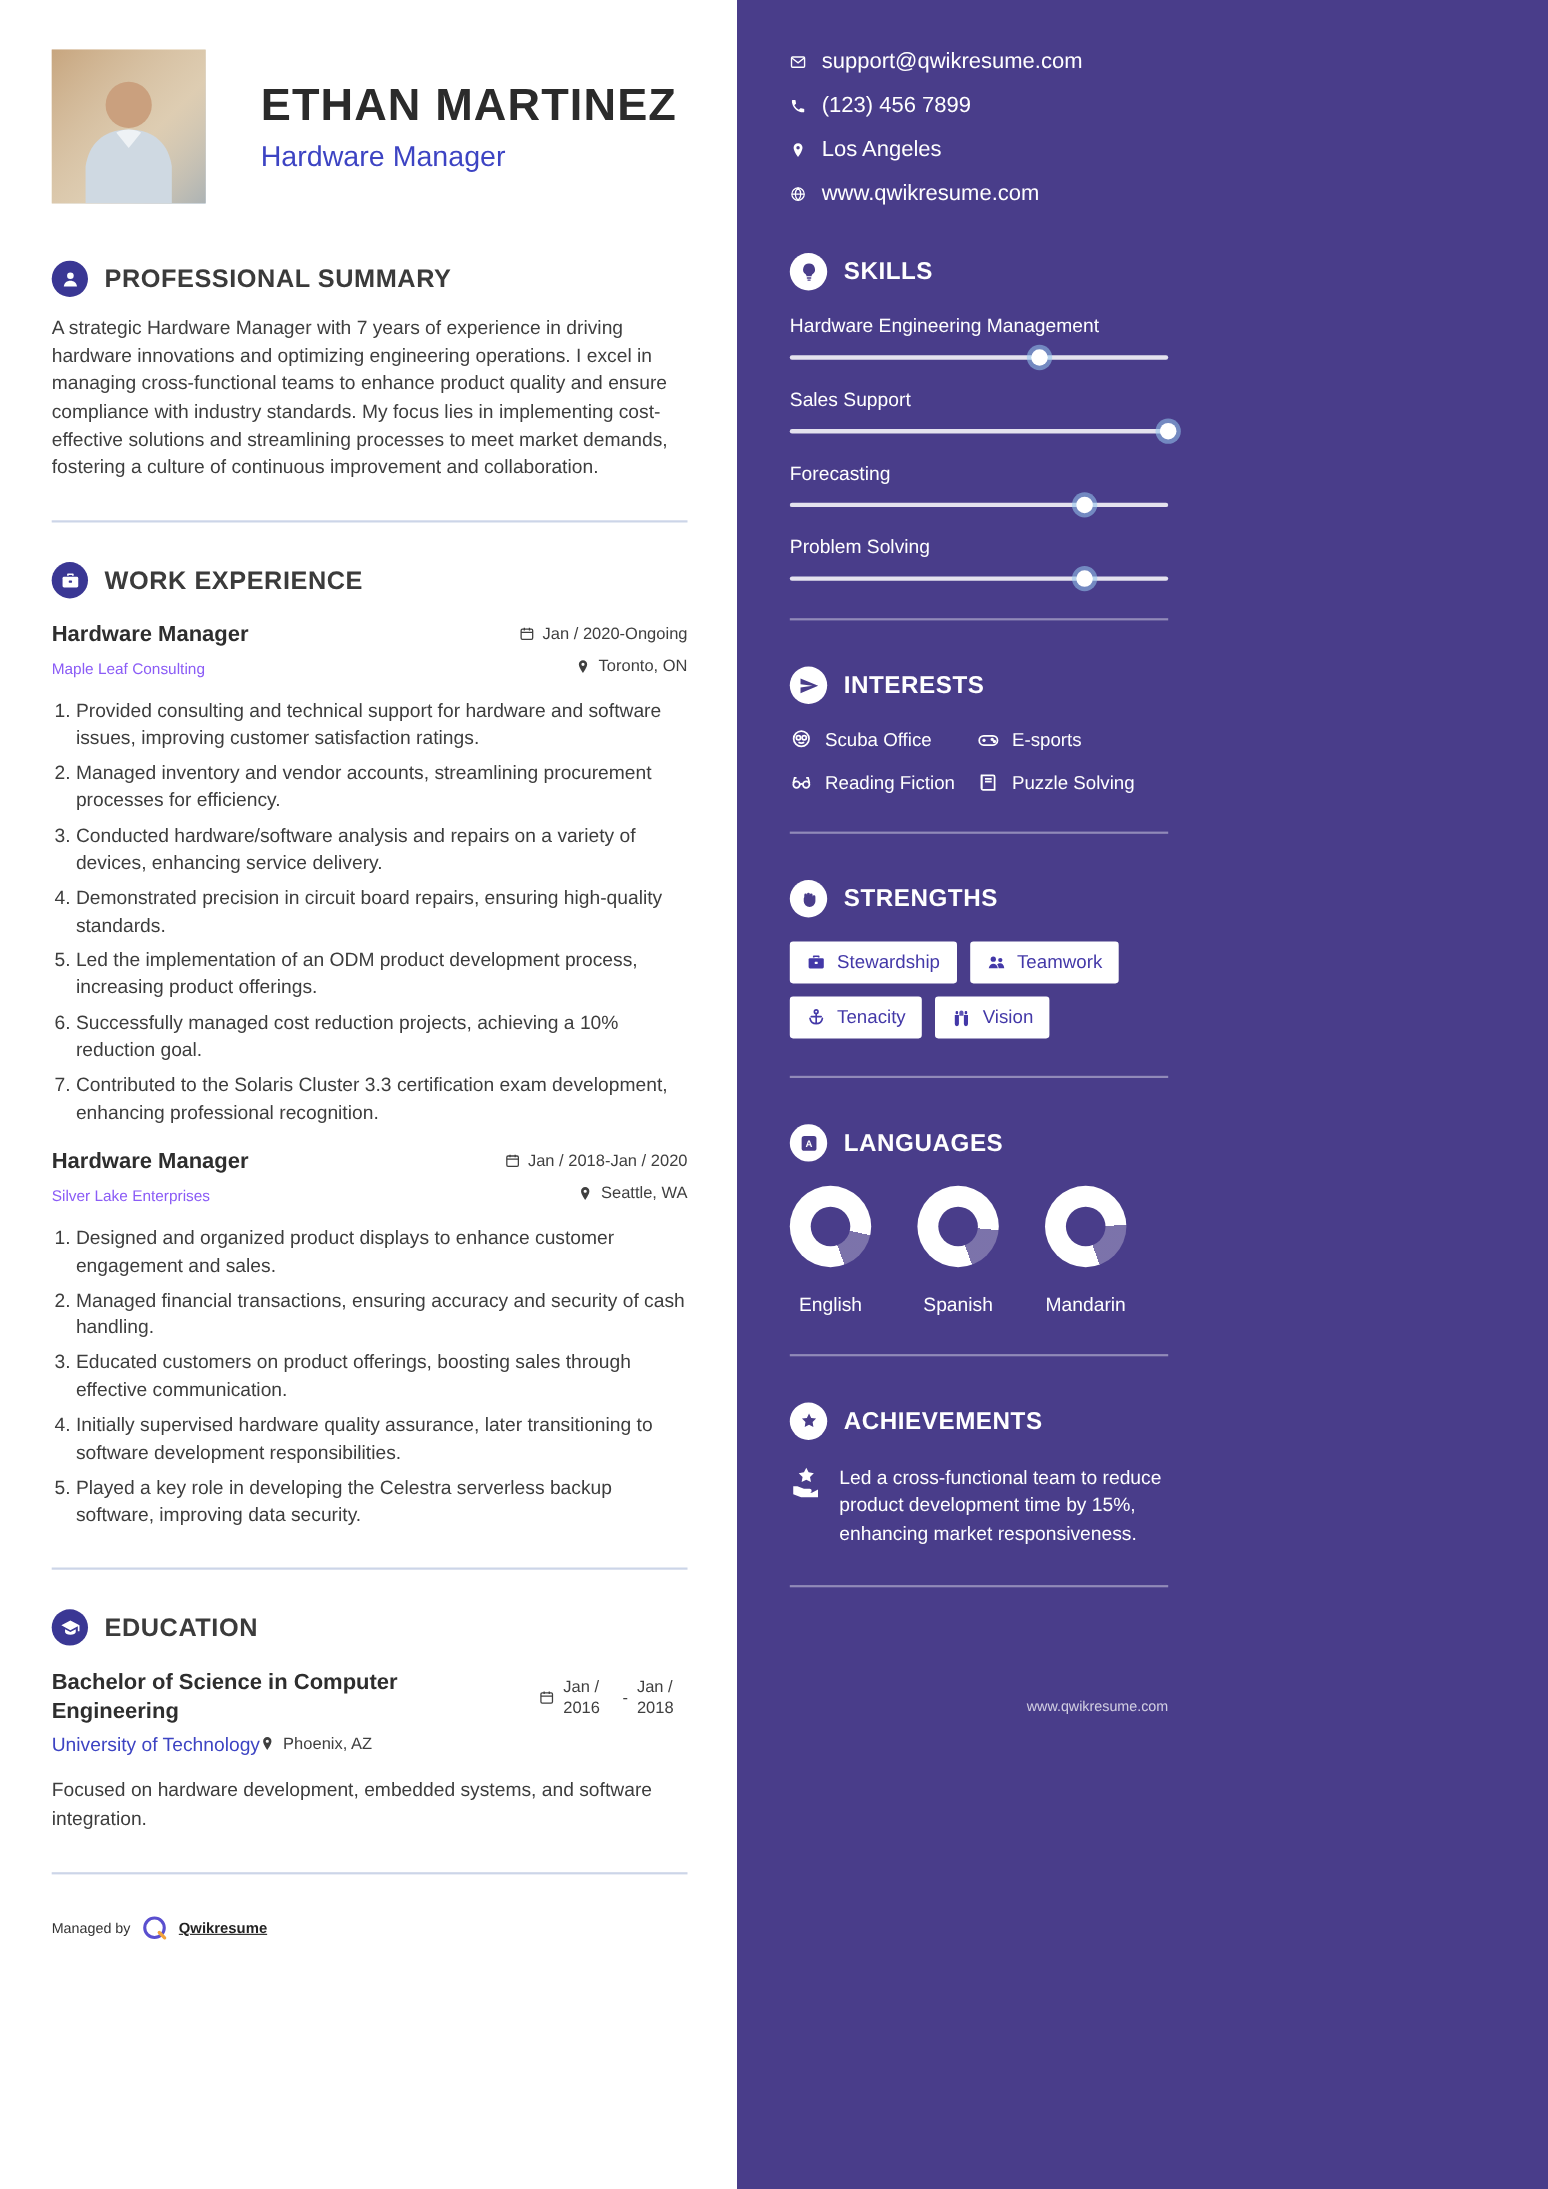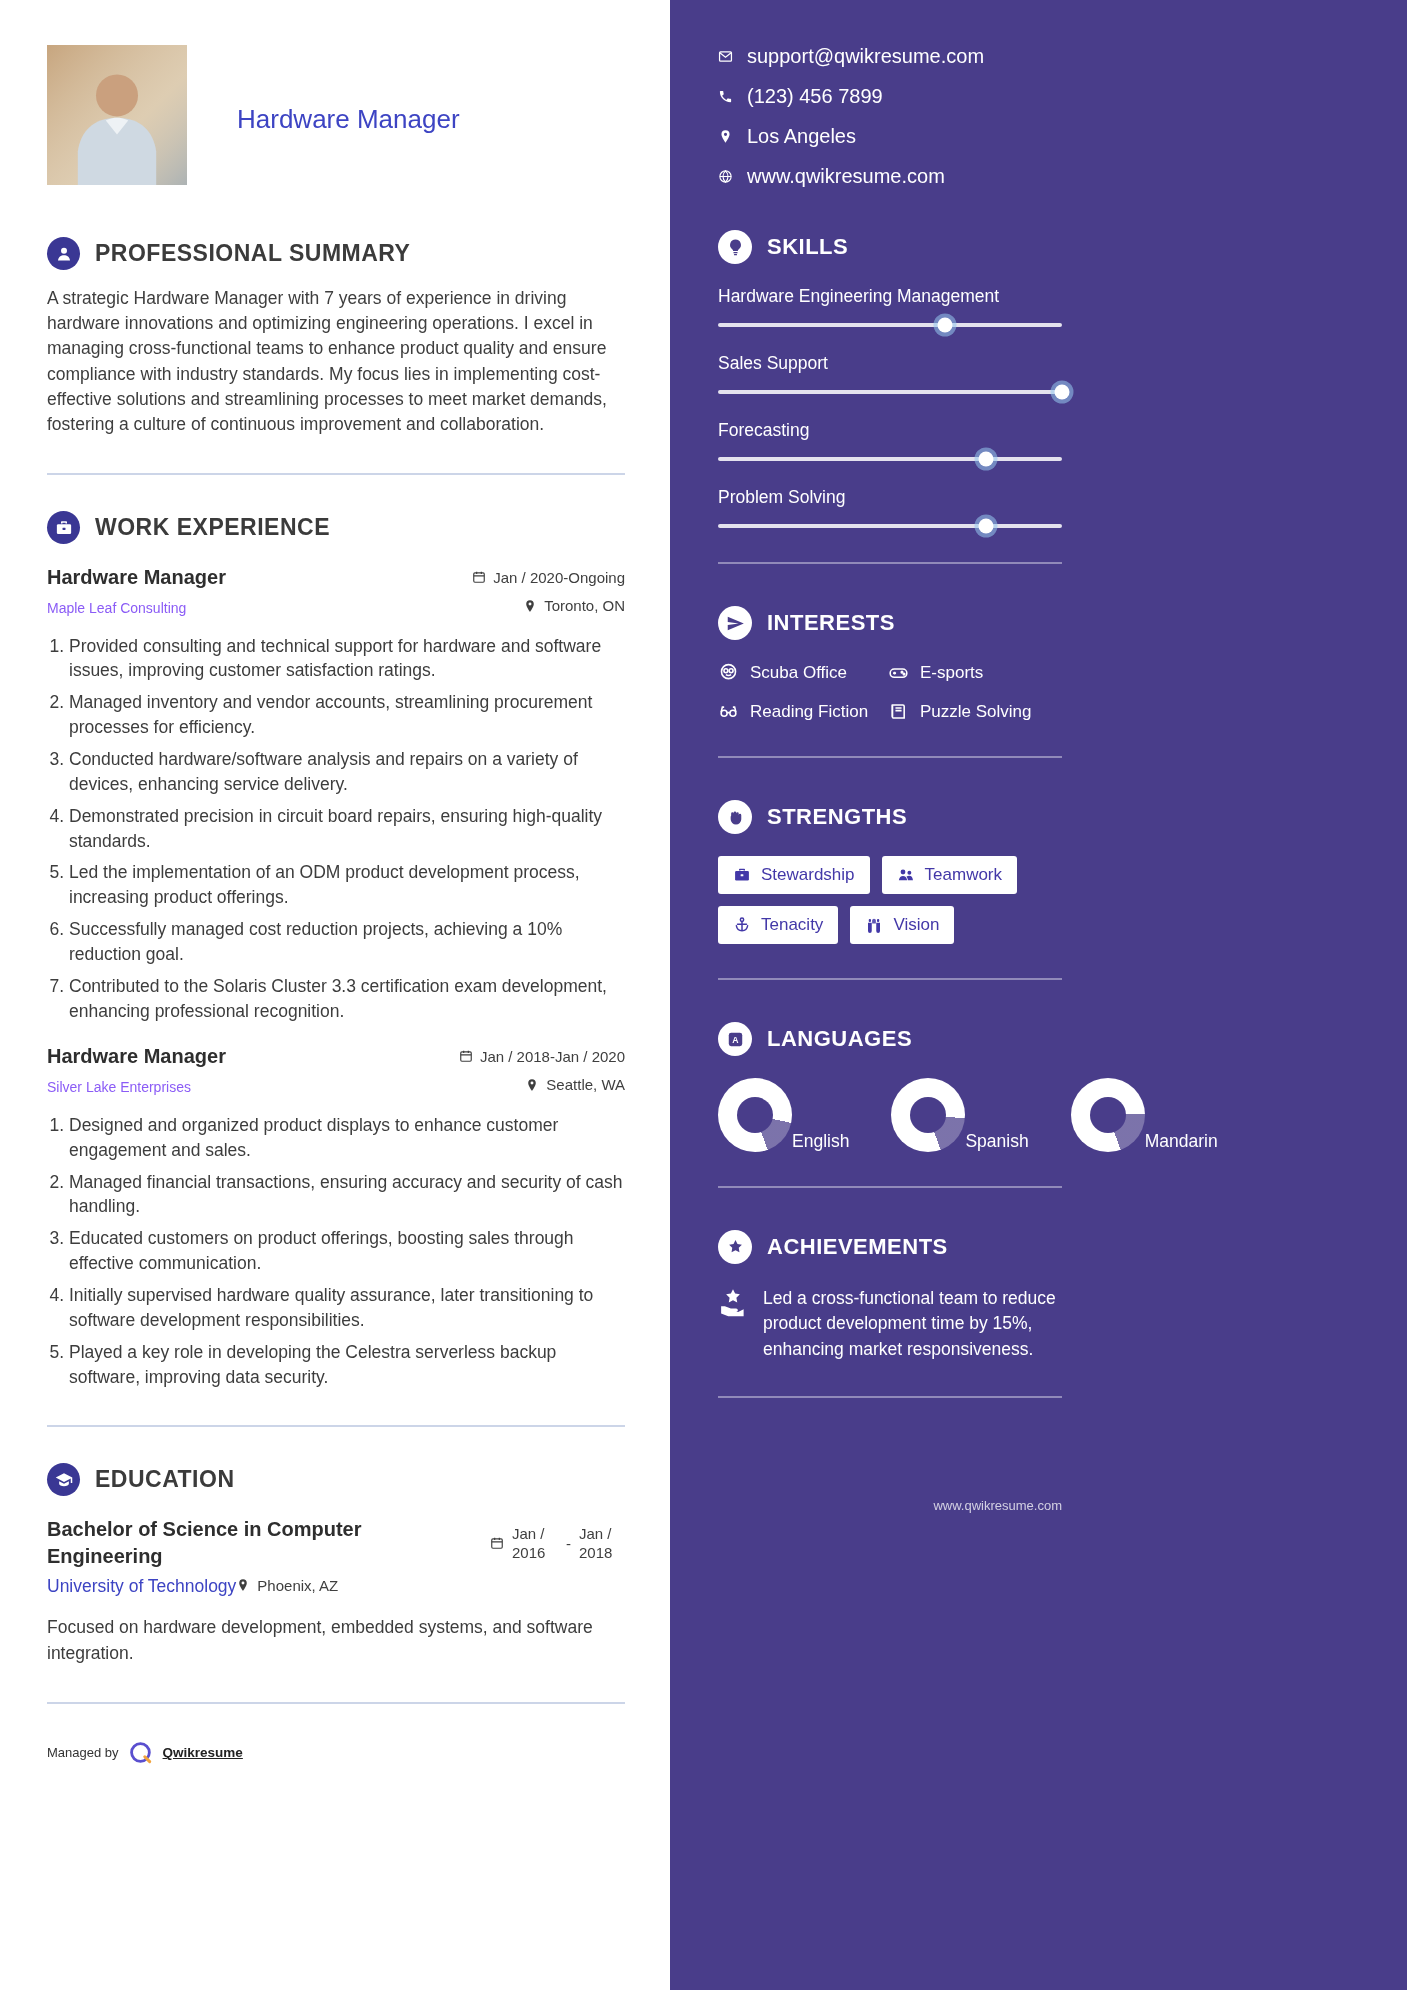--- a/index.html
+++ b/index.html
@@ -94,21 +94,21 @@
 
   .strength-wrap { display:flex; flex-wrap:wrap; gap:12px; width:344px; }
   .strength-badge {
     display:flex; align-items:center; gap:10px;
     background:#fff; color:#4338a8; font-size:17px; font-weight:500;
     padding:9px 15px; border-radius:3px;
   }
   .strength-badge svg { width:18px; height:18px; }
 
   .lang-row { display:flex; gap:42px; }
-  .lang-item { display:flex; flex-direction:row; align-items:flex-end; }
+  .lang-item { display:flex; flex-direction:column; align-items:center; }
   .donut {
     width:74px; height:74px; border-radius:50%; position:relative;
     background:conic-gradient(from 160deg, #ffffff calc(var(--level) * 1%), rgba(255,255,255,.28) 0);
   }
   .donut::after { content:""; position:absolute; inset:19px; border-radius:50%; background:#493d8a; }
   .lang-label { margin-top:24px; font-size:17.5px; }
 
   .achieve-item { display:flex; gap:15px; }
   .achieve-item svg { width:30px; height:30px; flex:0 0 30px; margin-top:2px; }
   .achieve-text { font-size:17.5px; line-height:1.45; }
@@ -133,20 +133,21 @@
               <stop offset=".6" stop-color="#e8ddc8" stop-opacity=".35"></stop>
               <stop offset="1" stop-color="#8fa7bd" stop-opacity=".6"></stop>
             </linearGradient>
           </defs>
           <circle cx="50" cy="36" r="15" fill="#caa07e"></circle>
           <path d="M50 52c-17 0-26 10-28 24v24h56V76c-2-14-11-24-28-24z" fill="#cfd9e2"></path>
           <path d="M50 52c-5 0-8 2-8 2l8 10 8-10s-3-2-8-2z" fill="#eef2f5"></path>
         </svg>
       </div>
       <div>
+        <h1 class="name">ETHAN MARTINEZ</h1>
         <div class="role-title">Hardware Manager</div>
       </div>
     </div>
 
     <section class="summary-sec">
       <div class="sec-head">
         <span class="sec-icon">
           <svg viewBox="0 0 24 24" fill="#fff">
               <circle cx="12" cy="7.5" r="4"></circle>
               <path d="M4 20.5c.5-4.5 3.8-7 8-7s7.5 2.5 8 7z"></path>

